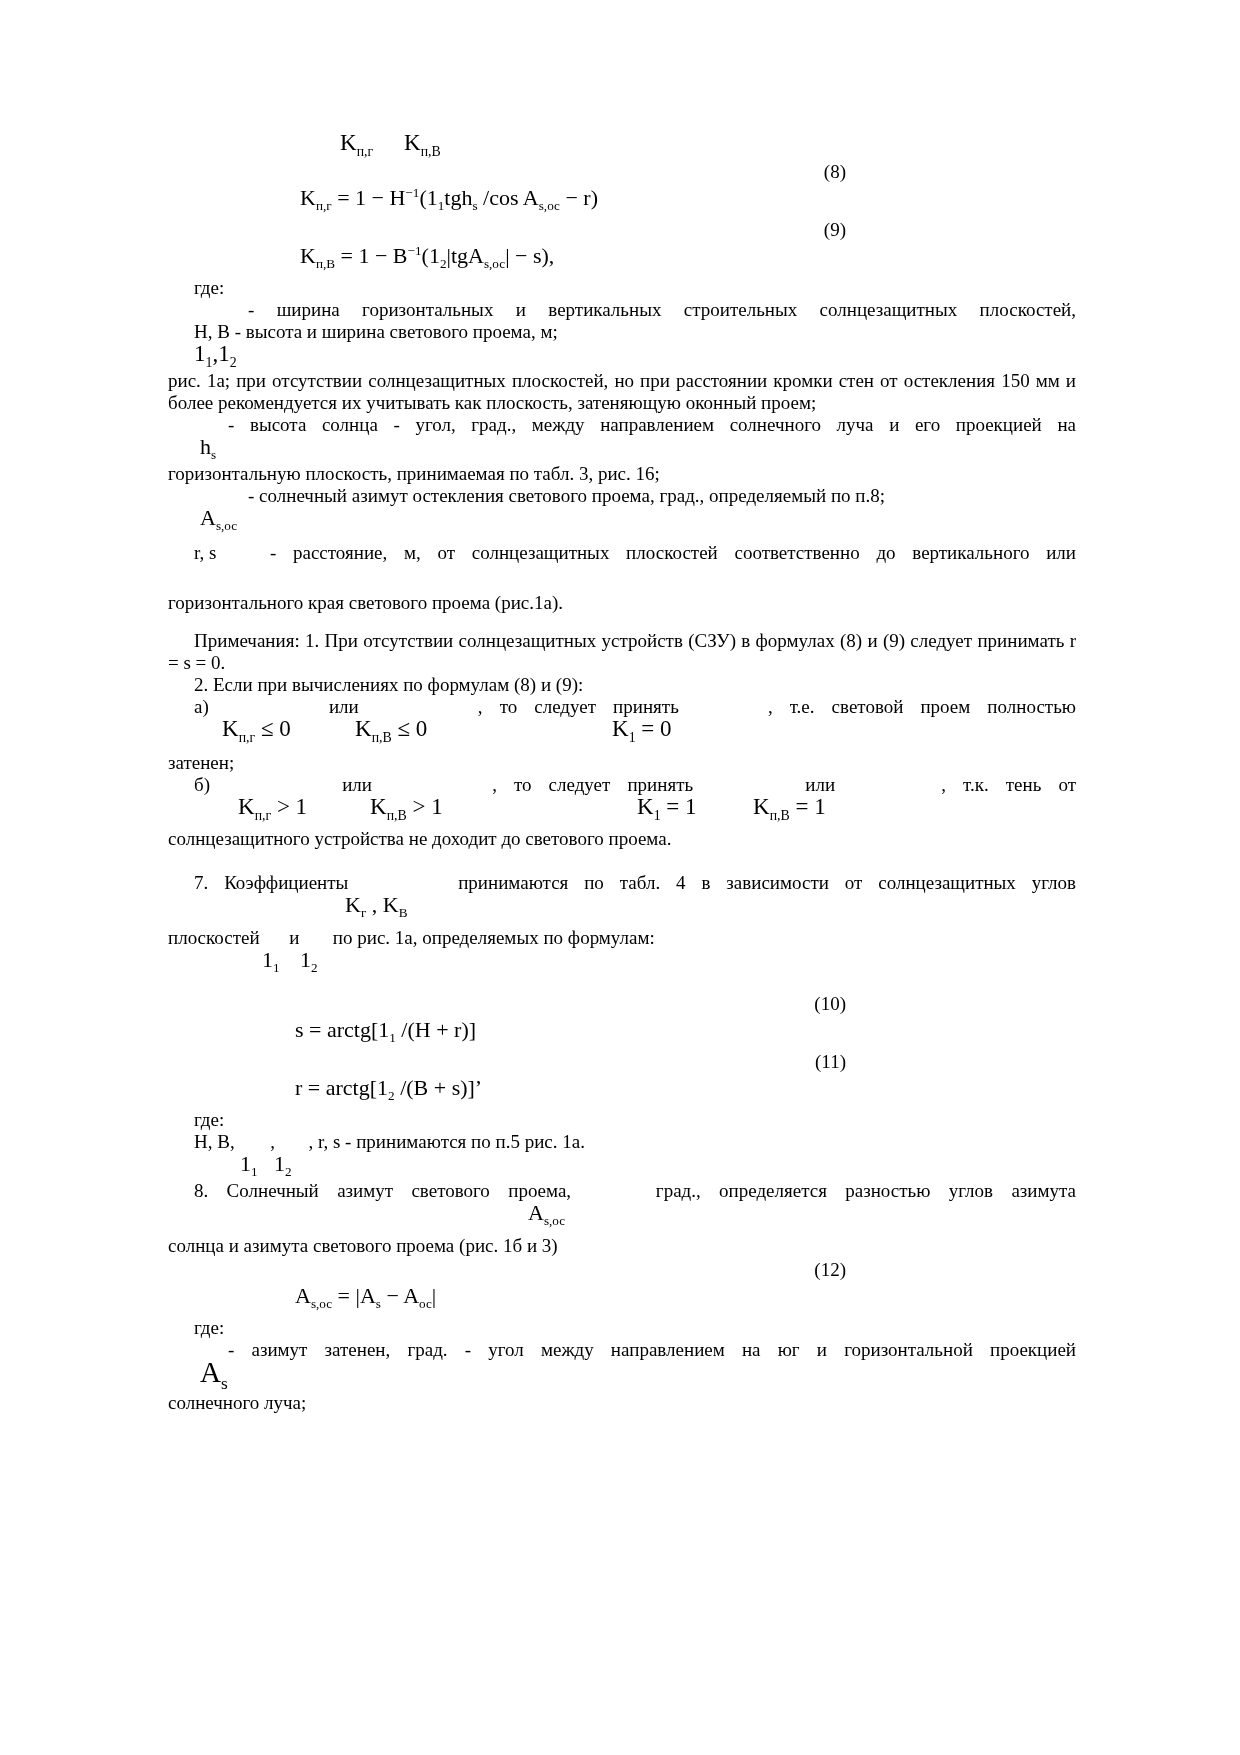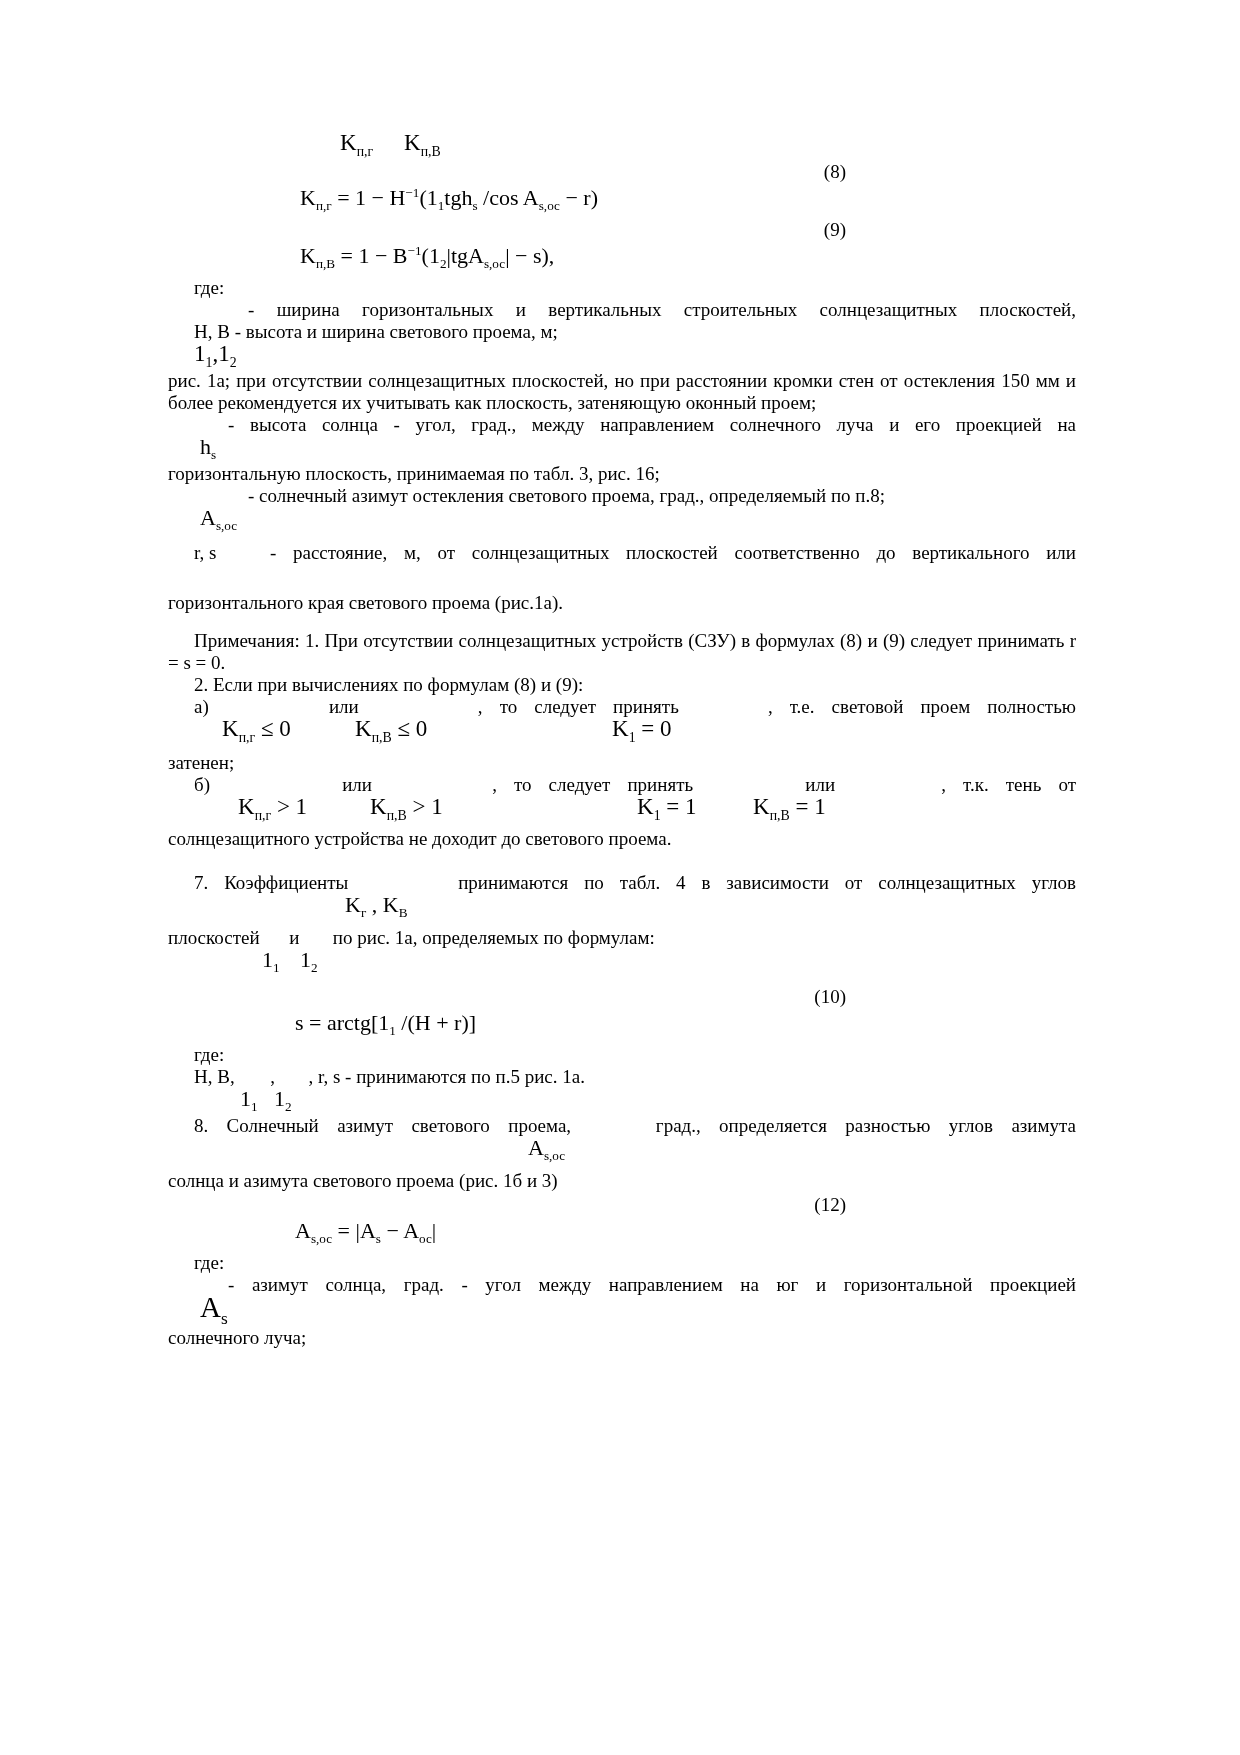--- a/index.html
+++ b/index.html
@@ -117,23 +117,27 @@
     <span class="gap" style="width:20px"></span>
     <span>и</span>
     <span class="gap" style="width:24px"></span>
     <span>по рис. 1а, определяемых по формулам:</span>
   </div>
   <div class="symline">
     <span class="fs" style="left:94px;font-size:22px">1<sub>1</sub></span>
     <span class="fs" style="left:132px;font-size:22px">1<sub>2</sub></span>
   </div>
 
-  <div class="eq" style="margin-top:10px">
+  <div class="eq" style="margin-top:17px">
     <div class="eq-num">(10)</div>
     <div class="eq-f" style="padding-left:127px">s = arctg[1<sub>1</sub> /(H + r)]</div>
+  </div>
+  <div class="eq">
+    <div class="eq-num">(11)</div>
+    <div class="eq-f" style="padding-left:127px">r = arctg[1<sub>2</sub> /(B + s)]’</div>
   </div>
 
   <div class="line ind26" style="margin-top:2px">где:</div>
   <div class="line ind26">
     <span>Н, В,</span>
     <span class="gap" style="width:26px"></span>
     <span>,</span>
     <span class="gap" style="width:24px"></span>
     <span>, r, s - принимаются по п.5 рис. 1а.</span>
   </div>
@@ -151,19 +155,19 @@
     <span class="fs" style="left:360px;font-size:22px">A<sub>s,ос</sub></span>
   </div>
   <div class="line" style="margin-top:6px">солнца и азимута светового проема (рис. 1б и 3)</div>
 
   <div class="eq">
     <div class="eq-num">(12)</div>
     <div class="eq-f" style="padding-left:127px">A<sub>s,ос</sub> = |A<sub>s</sub> − A<sub>ос</sub>|</div>
   </div>
 
   <div class="line ind26" style="margin-top:4px">где:</div>
-  <div class="line ind60 jl">- азимут солнца, град. - угол между направлением на юг и горизонтальной проекцией</div>
+  <div class="line ind60 jl">- азимут затенен, град. - угол между направлением на юг и горизонтальной проекцией</div>
   <div class="symline">
     <span class="fs" style="left:32px;font-size:29px">A<sub>s</sub></span>
   </div>
   <div class="line" style="margin-top:4px">солнечного луча;</div>
 
 </div>
 
 </body></html>

